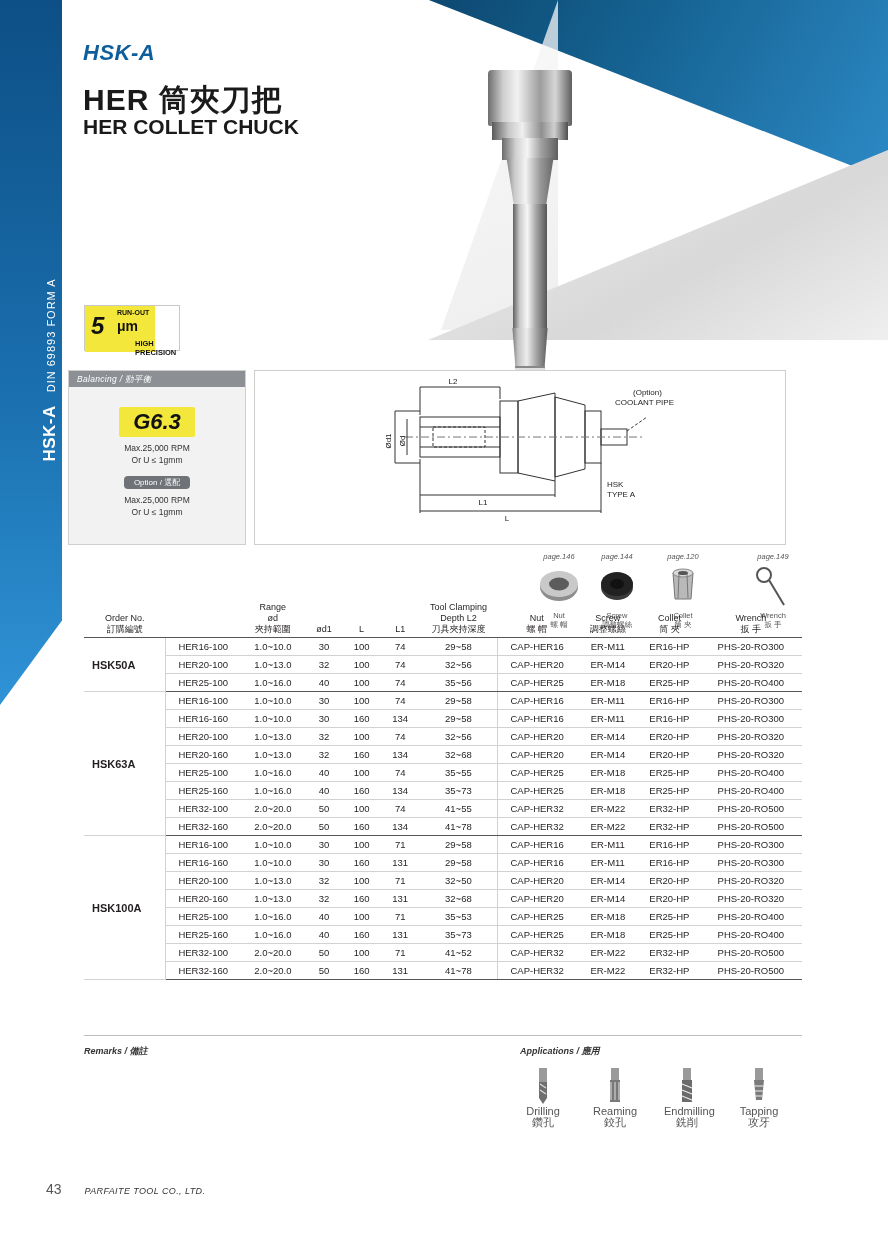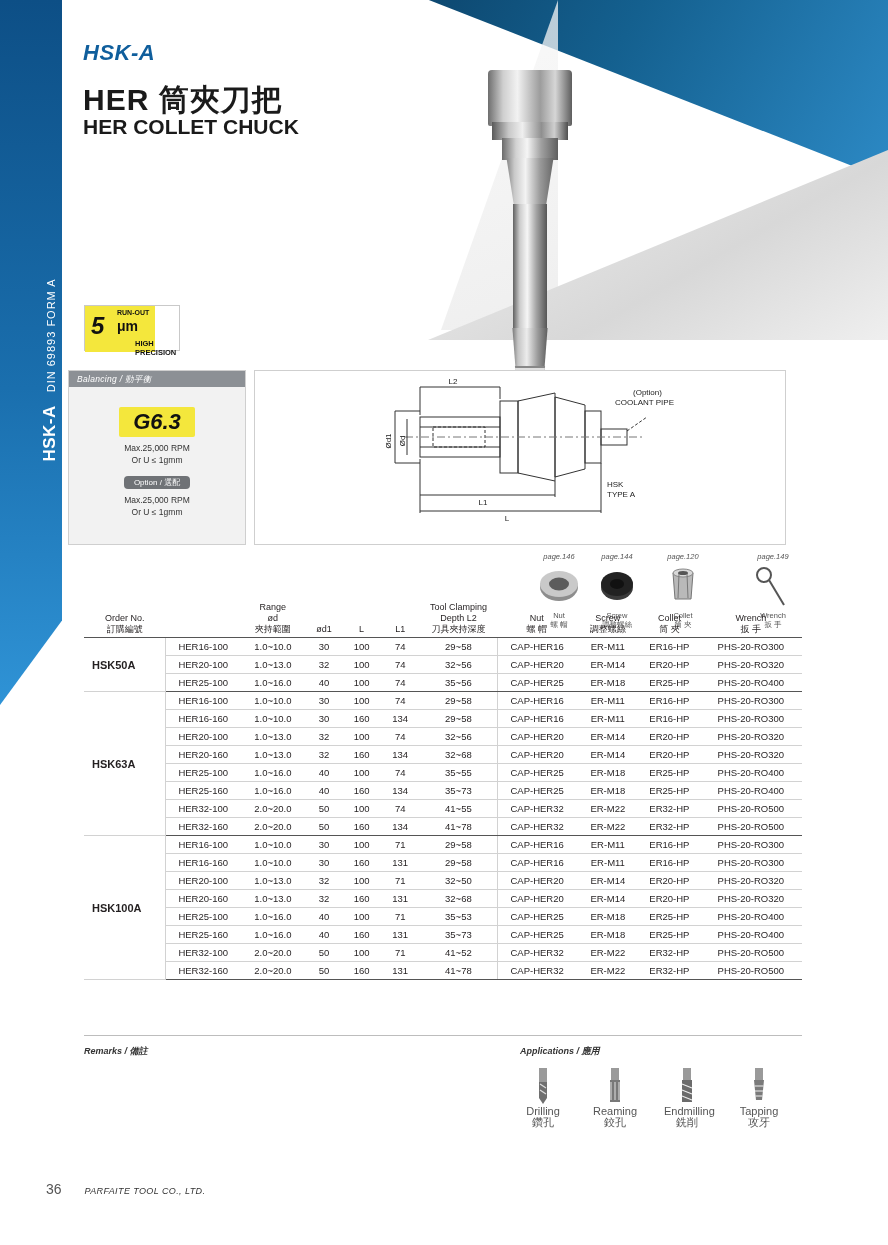--- a/index.html
+++ b/index.html
@@ -706,15 +706,15 @@
       <span>Tapping</span><br>
       <span>攻牙</span>
     </div>
 
   </div>
 </div>
 
 <div class="divider"></div>
 
 <div class="footer">
-  <span class="pg">36</span>
+  <span class="pg">43</span>
   <span class="co">PARFAITE TOOL CO., LTD.</span>
 </div>
 
 </body></html>

